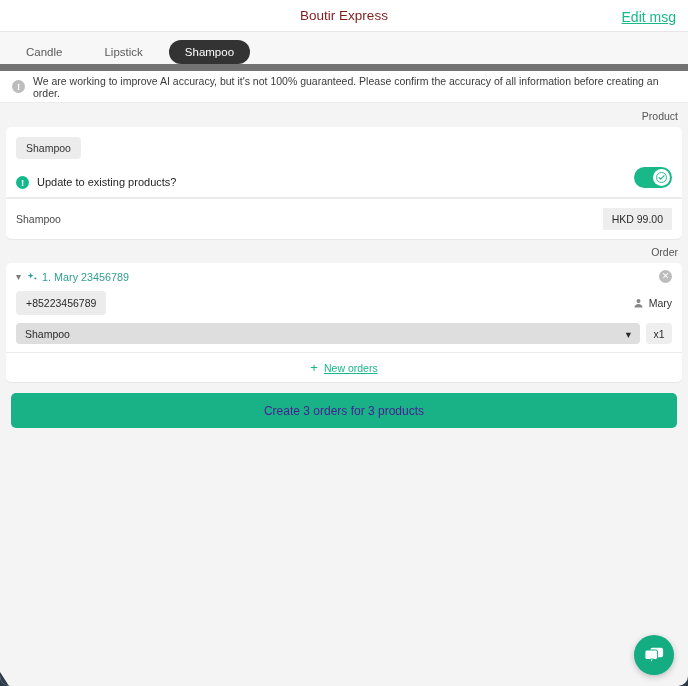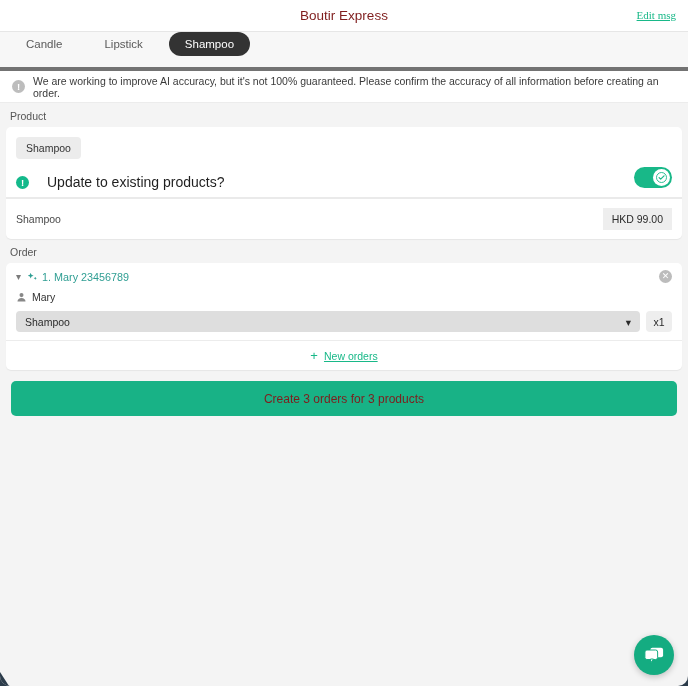--- a/index.html
+++ b/index.html
@@ -34,34 +34,33 @@
   }
   .titlebar-title {
     font-size: 13.5px;
     color: #7f1d1d;
     font-weight: 400;
   }
   .edit-msg {
     position: absolute;
     right: 12px;
     top: 9px;
-    font-size: 11px;
+    font-size: 14px;
     color: #18b888;
     text-decoration: underline;
     cursor: pointer;
-    font-family: Liberation Serif, serif;
   }
 
   
   .tabbar {
     height: 39px;
     background: #f7f7f7;
-    border-bottom: 4px solid #737373;
-    display: flex;
-    align-items: flex-start;
+    border-bottom: 7px solid #737373;
+    display: flex;
+    align-items: flex-end;
     padding-left: 10px;
     gap: 10px;
   }
   .tab {
     font-size: 11.5px;
     color: #5a5a5a;
     padding: 6px 16px;
     border-radius: 14px;
     cursor: pointer;
     white-space: nowrap;
@@ -107,20 +106,21 @@
     text-align: center;
     font-weight: bold;
     flex: 0 0 auto;
   }
 
   
   .section-label {
     font-size: 10.5px;
     color: #555555;
     padding: 7px 10px 5px 10px;
+    text-align: right;
   }
 
   
   .card {
     background: #ffffff;
     margin: 0 6px;
     border-radius: 5px;
     box-shadow: 0 1px 1px rgba(0,0,0,0.06);
     overflow: hidden;
   }
@@ -137,23 +137,23 @@
   .card-pad { padding: 10px 10px 8px 10px; }
 
   .update-row {
     display: flex;
     align-items: center;
     padding: 0 10px;
     min-height: 30px;
     position: relative;
   }
   .update-title {
-    font-size: 14px;
+    font-size: 11px;
     color: #1f1f1f;
-    margin-left: 18px;
+    margin-left: 8px;
   }
   .update-desc {
     font-size: 9.8px;
     color: #4a4a4a;
     padding: 6px 10px 10px 10px;
     line-height: 1.3;
   }
 
   
   .toggle {
@@ -297,21 +297,21 @@
   .new-orders {
     font-size: 10.5px;
     color: #18b888;
     text-decoration: underline;
   }
 
   
   .cta-wrap { padding: 11px 11px 0 11px; }
   .cta {
     background: #18b286;
-    color: #7f1d1d;
+    color: #4c1d95;
     border-radius: 5px;
     height: 35px;
     display: flex;
     align-items: center;
     justify-content: center;
     font-size: 12px;
     cursor: pointer;
     border: none;
     width: 100%;
     font-family: "Liberation Sans", sans-serif;
@@ -404,20 +404,21 @@
         <svg width="11" height="11" viewBox="0 0 12 12">
           <path d="M4 0.8 L4.9 3.1 L7.2 4 L4.9 4.9 L4 7.2 L3.1 4.9 L0.8 4 L3.1 3.1 Z" fill="#2f9e93"></path>
           <path d="M9 5.2 L9.5 6.4 L10.7 6.9 L9.5 7.4 L9 8.6 L8.5 7.4 L7.3 6.9 L8.5 6.4 Z" fill="#2f9e93"></path>
         </svg>
       </span>
       <span class="order-title">1. Mary 23456789</span>
       <span class="close-circle">✕</span>
     </div>
 
     <div class="order-contact">
+      <span class="phone-chip">+85223456789</span>
       <span class="customer">
         <svg width="11" height="11" viewBox="0 0 12 12">
           <circle cx="6" cy="3.4" r="2.2" fill="#888888"></circle>
           <path d="M1.6 10.4 C1.6 7.9 3.6 6.5 6 6.5 C8.4 6.5 10.4 7.9 10.4 10.4 Z" fill="#888888"></path>
         </svg>
         <span>Mary</span>
       </span>
     </div>
 
     <div class="order-item">

